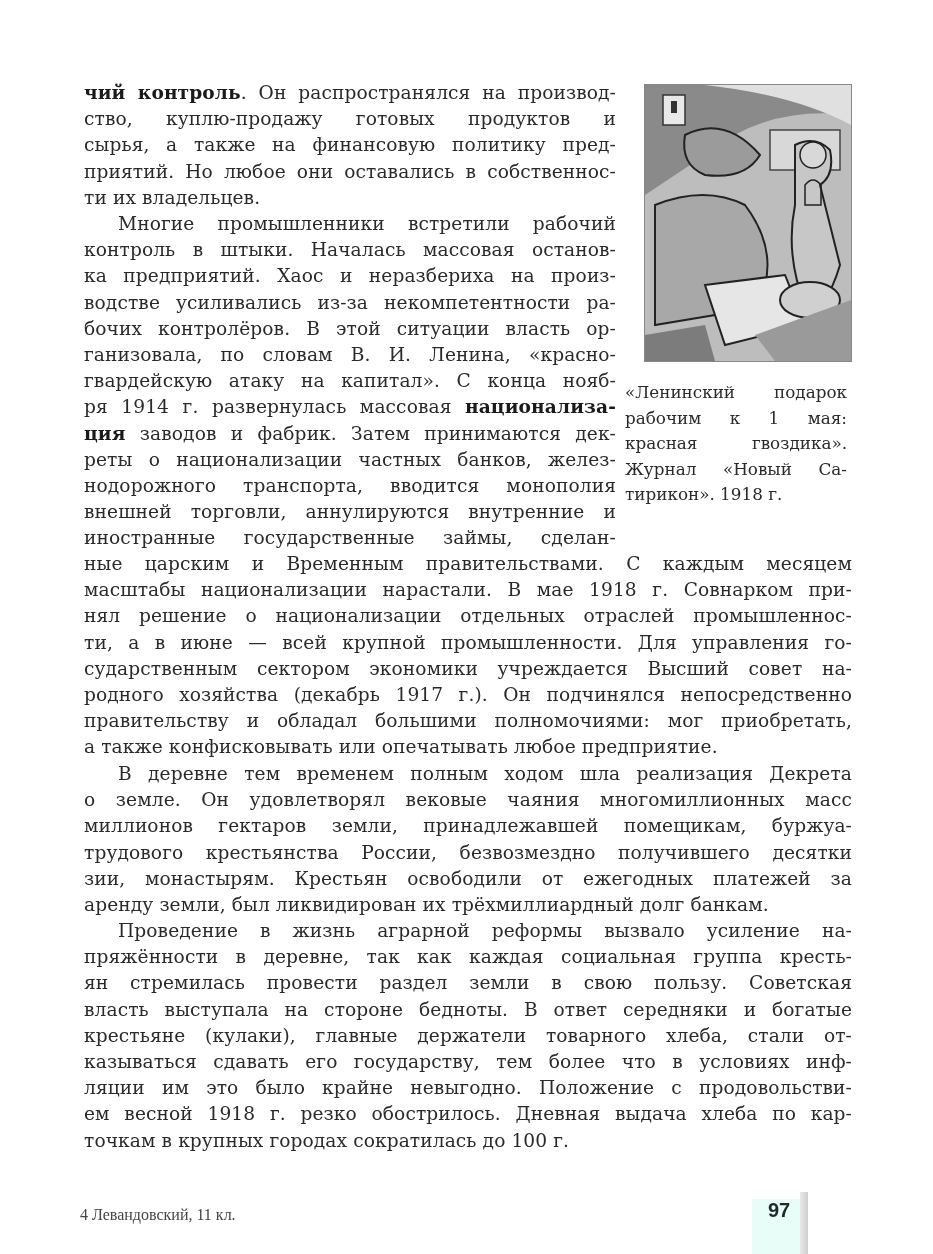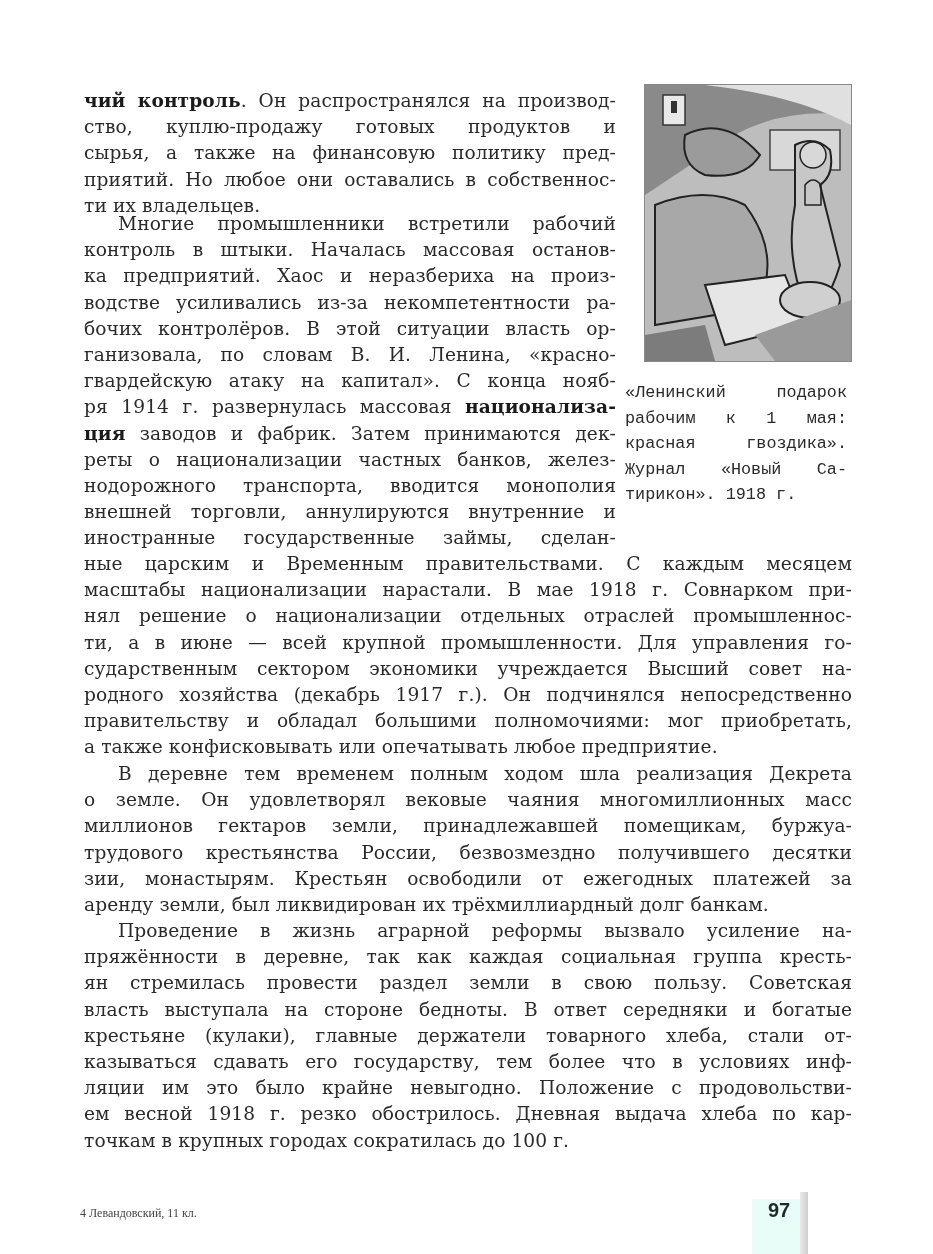--- a/index.html
+++ b/index.html
@@ -18,47 +18,47 @@
   b { font-weight: bold; color: #1a1a1a; }
   .narrow { width: 532px; }
   .wide { width: 768px; }
 
   .figure {
     position: absolute; left: 644px; top: 84px; width: 206px; height: 276px;
     background: #cfcfcf; border: 1px solid #888; overflow: hidden;
   }
   .caption {
     position: absolute; left: 625px; top: 380px; width: 222px;
-    font-size: 16.8px; line-height: 25.5px; color: #2a2a2a; font-family: Liberation Mono, monospace;
+    font-size: 16.8px; line-height: 25.5px; color: #2a2a2a;
   }
   .caption .line { height: 25.5px; }
 
   .footer-sig {
-    position: absolute; left: 80px; top: 1206px; font-size: 12px; color: #444;
+    position: absolute; left: 80px; top: 1206px; font-size: 16px; color: #444;
     font-family: "Liberation Serif", serif;
   }
   .pagenum-box {
     position: absolute; left: 752px; top: 1199px; width: 54px; height: 55px;
     background: #e8fcf8;
   }
   .pagenum {
     position: absolute; left: 768px; top: 1199px; font-family: "Liberation Sans", sans-serif;
     font-weight: bold; font-size: 20px; color: #1e2a2a;
   }
   .edge-stripe {
     position: absolute; left: 800px; top: 1192px; width: 8px; height: 62px;
     background: linear-gradient(to right, #e9e9e9, #cfcfcf);
   }
 </style>
 </head>
 <body>
 
 <div class="page">
 
-  <div id="p1" class="para narrow" style="top:80px;margin-top:8px;">
+  <div id="p1" class="para narrow" style="top:80px;">
       <span class="line"><b>чий контроль</b><span>. Он распространялся на производ-</span></span>
       <span class="line"><span>ство, куплю-продажу готовых продуктов и</span></span>
       <span class="line"><span>сырья, а также на финансовую политику пред-</span></span>
       <span class="line"><span>приятий. Но любое они оставались в собственнос-</span></span>
       <span class="line last"><span>ти их владельцев.</span></span>
     </div>
   <div id="p2" class="para narrow" style="top:211px;">
       <span class="line indent"><span>Многие промышленники встретили рабочий</span></span>
       <span class="line"><span>контроль в штыки. Началась массовая останов-</span></span>
       <span class="line"><span>ка предприятий. Хаос и неразбериха на произ-</span></span>

